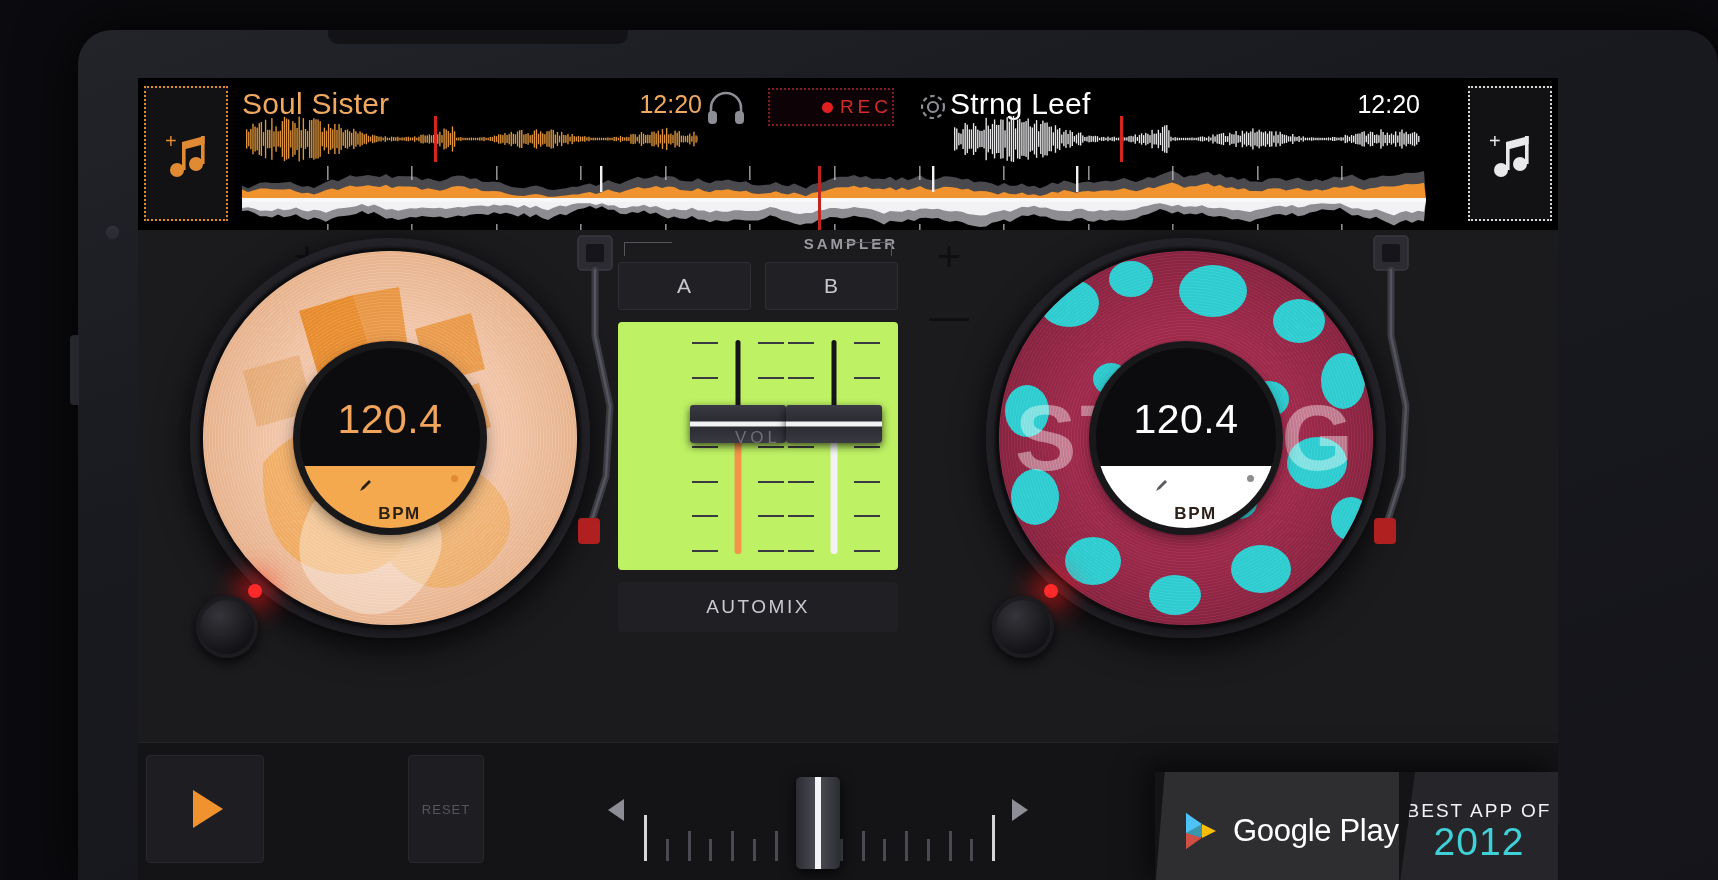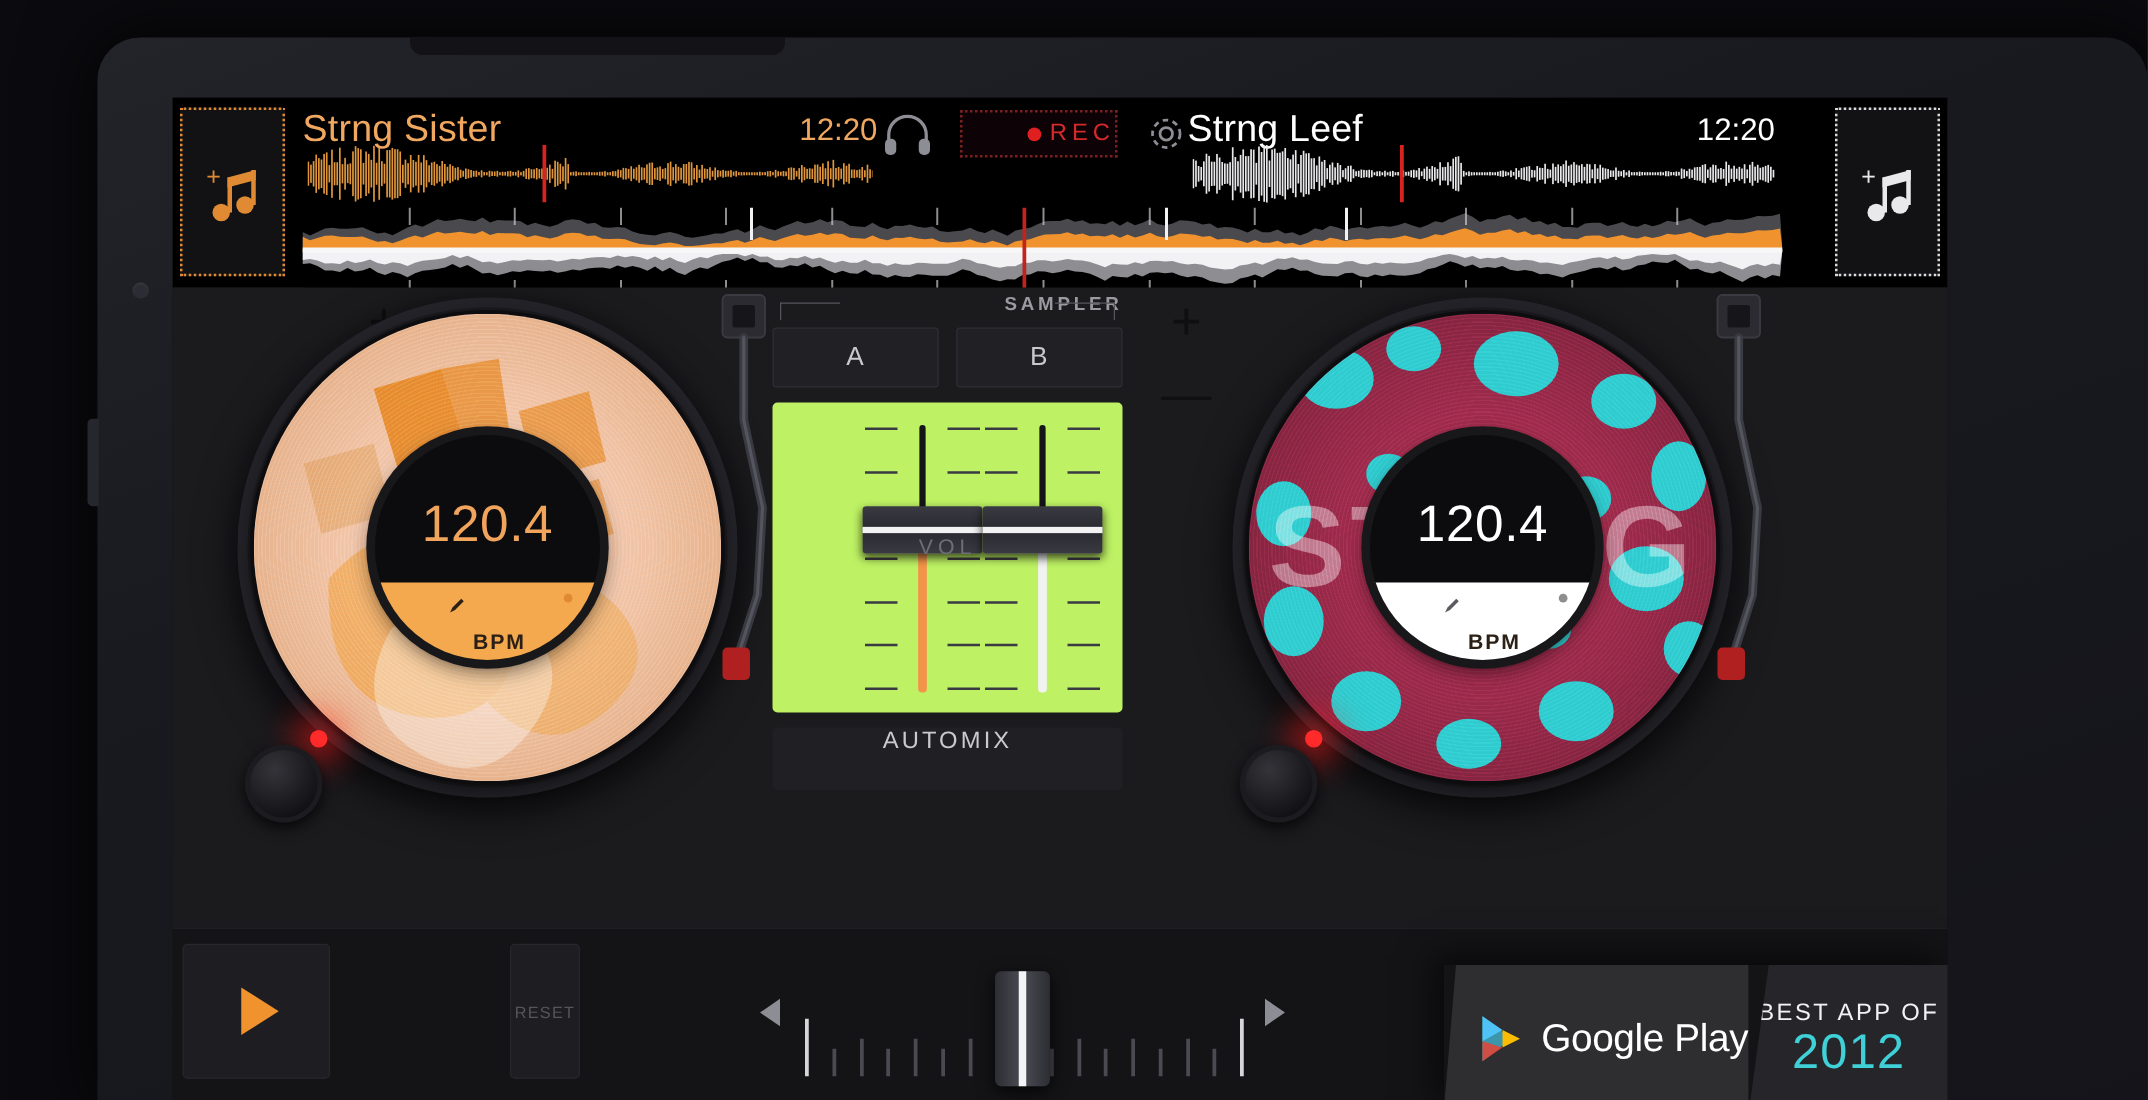--- a/index.html
+++ b/index.html
@@ -225,21 +225,21 @@
     background: linear-gradient(180deg,#3a3a42 0%,#2a2a31 46%,#2a2a31 54%,#3a3a42 100%);
     box-shadow: 0 3px 8px rgba(0,0,0,.7);
   }
   .fhandle::after {
     content: ""; position: absolute; left: 0; top: 50%; transform: translateY(-50%);
     width: 100%; height: 5px; background: #f2f2f2;
   }
 
   .big-btn {
     margin-top: 12px; height: 50px; background: #1f1f24; border-radius: 4px;
-    display: flex; justify-content: center;
+    display: flex; align-items: center; justify-content: center;
     color: #c9c9cf; font-size: 19px; letter-spacing: 2.5px; position: relative;
   }
   .sync-underline {
     position: absolute; bottom: 9px; left: 50%; transform: translateX(-50%);
     width: 136px; height: 2px; background: #3d3d45;
   }
   .sync-underline::after {
     content: ""; position: absolute; left: 50%; top: -2px; width: 5px; height: 6px;
     background: #17171a;
   }
@@ -248,21 +248,21 @@
   .bottom { position: relative; width: 100%; height: 148px; background: #141417; border-top: 1px solid #232329; }
 
   .b-btn {
     position: absolute; top: 12px; height: 108px; background: #1d1d22;
     border: 1px solid #27272d; border-radius: 4px;
     display: flex; align-items: center; justify-content: center;
     color: #c9c9cf; font-size: 21px; letter-spacing: 1.5px;
   }
   .play-btn { left: 8px;  width: 118px; }
   .eq-btn   { left: 146px; width: 118px; }
-  .reset-btn{ left: 270px; width: 56px;  font-size: 13px; color: #55555c; letter-spacing: 1px; }
+  .reset-btn{ left: 270px; width: 76px;  font-size: 13px; color: #55555c; letter-spacing: 1px; }
   .fx-btn   { left: 332px; width: 116px; }
   .b-under {
     position: absolute; bottom: 22px; left: 50%; transform: translateX(-50%);
     width: 46px; height: 2px; background: #3c3c44;
   }
   .play-tri {
     width: 0; height: 0; border-left: 30px solid #f0922e;
     border-top: 19px solid transparent; border-bottom: 19px solid transparent;
     margin-left: 6px;
   }
@@ -325,21 +325,21 @@
               <circle cx="14" cy="42" r="7" fill="#e08a33"></circle>
               <circle cx="33" cy="36" r="7" fill="#e08a33"></circle>
               <rect x="19" y="14" width="3.6" height="28" fill="#e08a33"></rect>
               <rect x="38" y="8" width="3.6" height="28" fill="#e08a33"></rect>
               <path d="M19 14 L41.6 8 L41.6 16 L19 22 Z" fill="#e08a33"></path>
             </svg>
           </span>
         </div>
 
         <div class="deckhead left">
-          <span class="track-title l">Strng Sister</span>
+          <span class="track-title l">Soul Sister</span>
           <span class="track-time l">12:20</span>
         </div>
 
         <div class="center-icons">
           <span class="hp-ico">
             <svg viewBox="0 0 40 36">
               <path d="M5 26 V19 a15 15 0 0 1 30 0 V26" fill="none" stroke="#8d8d95" stroke-width="2.6"></path>
               <rect x="2" y="22" width="9" height="13" rx="4" fill="#8d8d95"></rect>
               <rect x="29" y="22" width="9" height="13" rx="4" fill="#8d8d95"></rect>
             </svg>

